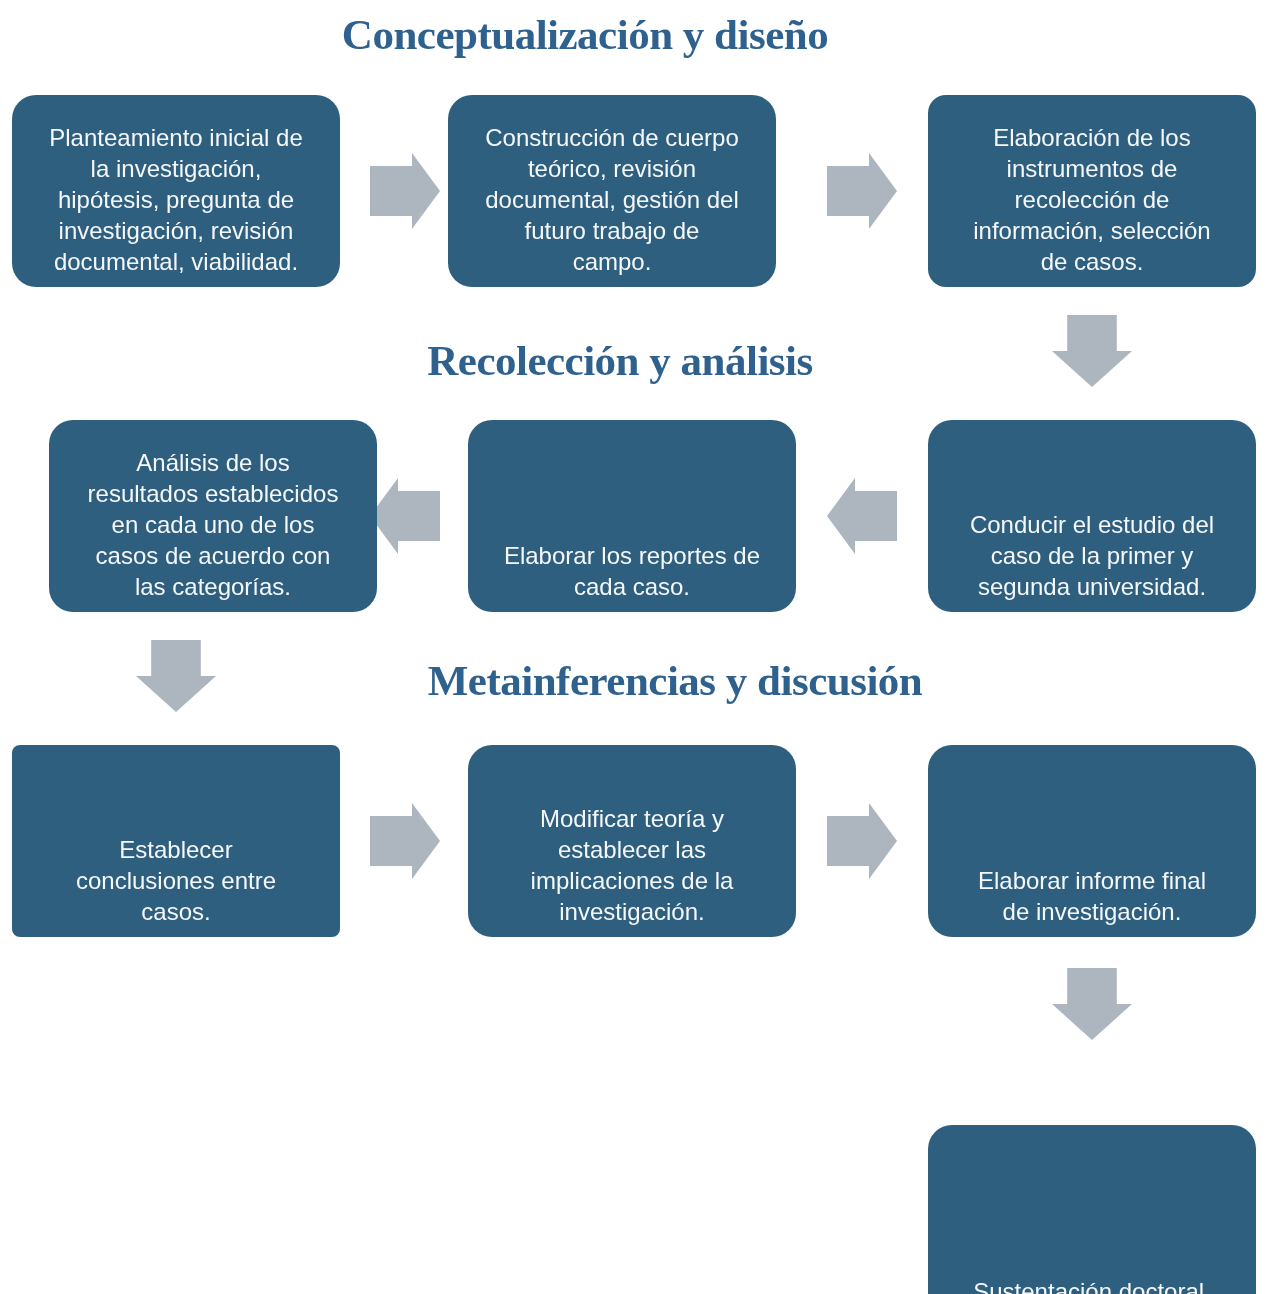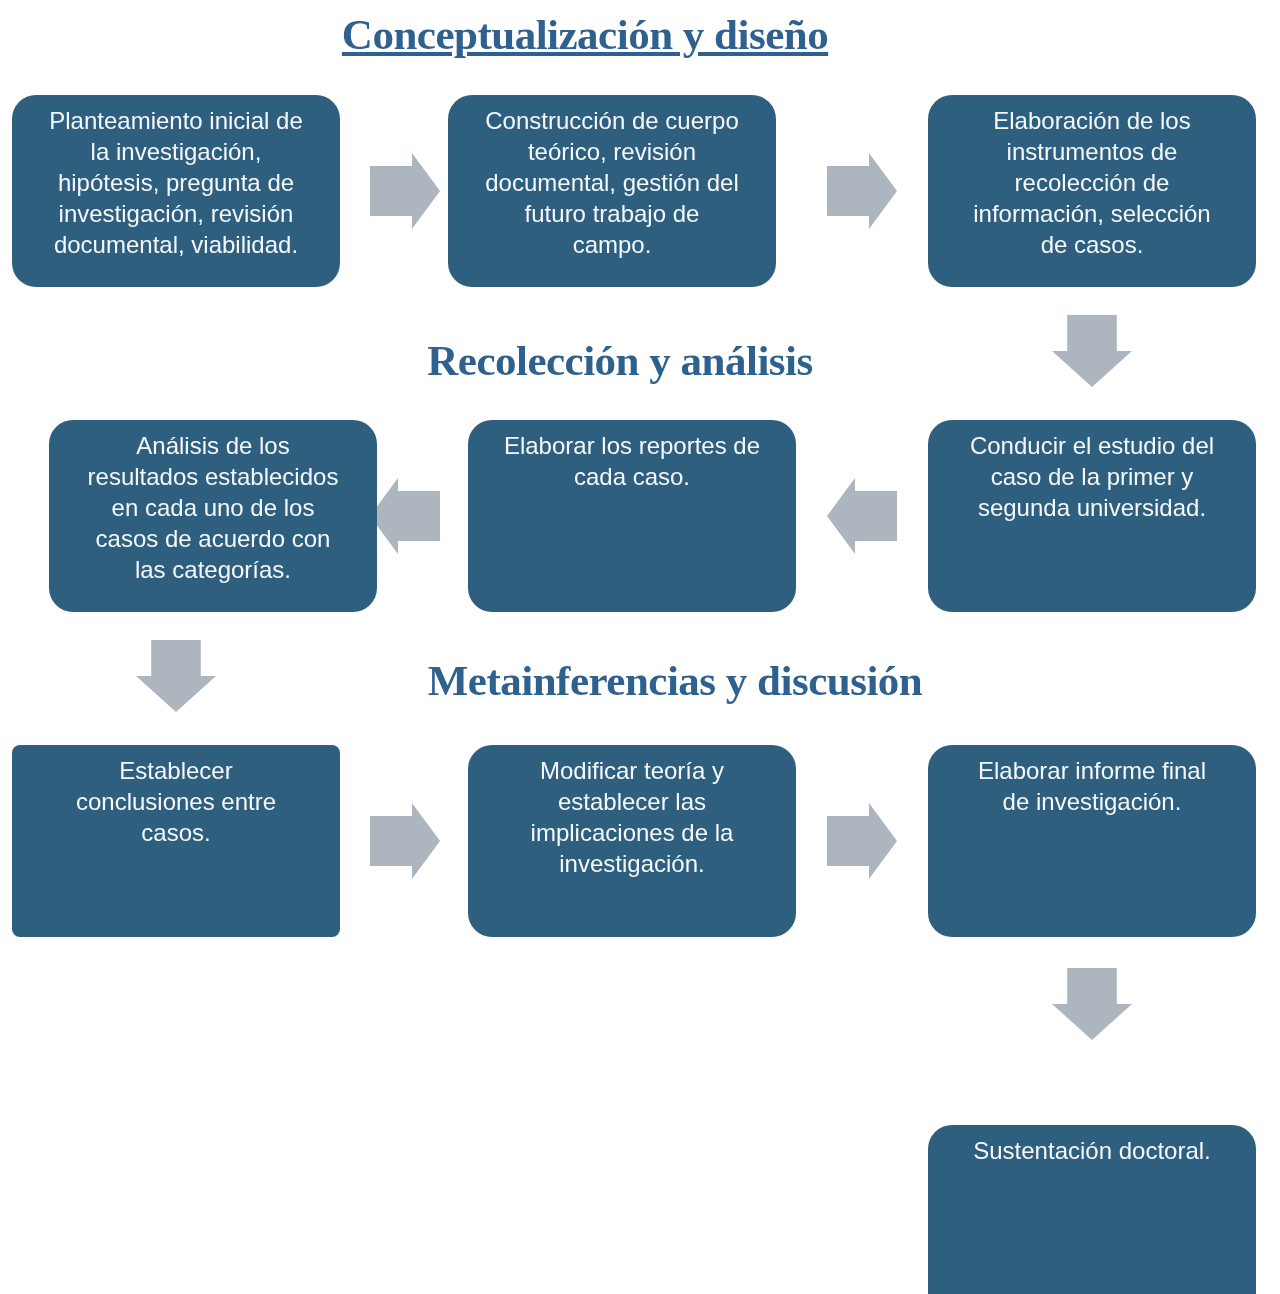--- a/index.html
+++ b/index.html
@@ -18,21 +18,21 @@
     font-weight:700;
     font-size:43px;
     color:#2F618E;
     letter-spacing:-0.5px;
   }
   .step-box{
     position:absolute;
     width:328px;height:192px;
     background:#2F5F7F;
     border-radius:24px;
-    display:flex;align-items:flex-start;justify-content:center;
+    display:flex;align-items:flex-end;justify-content:center;
     box-sizing:border-box;
     padding:10px 6px;
   }
   .step-text{
     color:#F5F8FA;
     font-size:24px;
     line-height:31px;
     text-align:center;
     white-space:pre-line;
   }
@@ -48,21 +48,21 @@
   .arrow-down{
     width:80px;height:72px;
     clip-path:polygon(19% 0,81% 0,81% 50%,100% 50%,50% 100%,0 50%,19% 50%);
   }
 </style>
 </head>
 <body>
 
 <div id="canvas">
 
-  <div class="section-title" style="left:585px;top:10px;text-decoration:underline;">Conceptualización y diseño</div>
+  <div class="section-title" style="left:585px;top:10px;">Conceptualización y diseño</div>
 
   <div class="section-title" style="left:620px;top:336px;text-align:center;">Recolección y análisis</div>
 
   <div class="section-title" style="left:631px;top:656px;margin-left:44px;">Metainferencias y discusión</div>
 
   <div class="step-box" style="left:12px;top:95px;">
     <div class="step-text">Planteamiento inicial de
 la investigación,
 hipótesis, pregunta de
 investigación, revisión
@@ -74,21 +74,21 @@
   <div class="step-box" style="left:448px;top:95px;">
     <div class="step-text">Construcción de cuerpo
 teórico, revisión
 documental, gestión del
 futuro trabajo de
 campo.</div>
   </div>
 
   <div class="arrow arrow-right" style="left:827px;top:153px;"></div>
 
-  <div class="step-box" style="left:928px;top:95px;">
+  <div class="step-box" style="left:928px;top:95px;border-radius:18px;">
     <div class="step-text">Elaboración de los
 instrumentos de
 recolección de
 información, selección
 de casos.</div>
   </div>
 
   <div class="arrow arrow-down" style="left:1052px;top:315px;"></div>
 
   <div class="step-box" style="left:928px;top:420px;">

